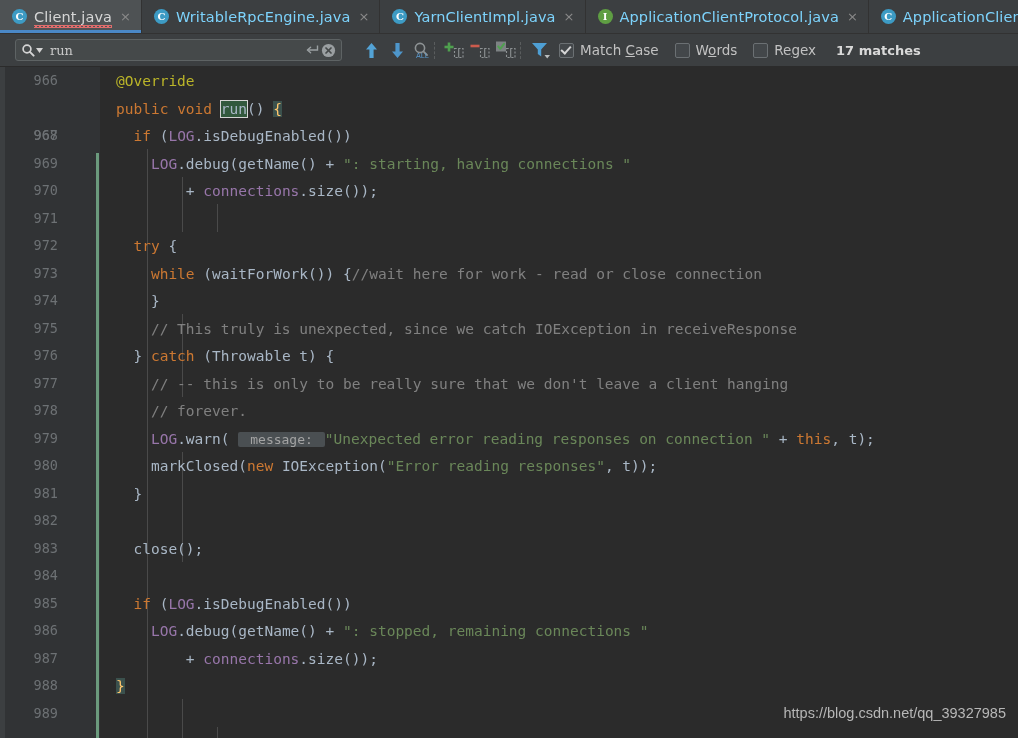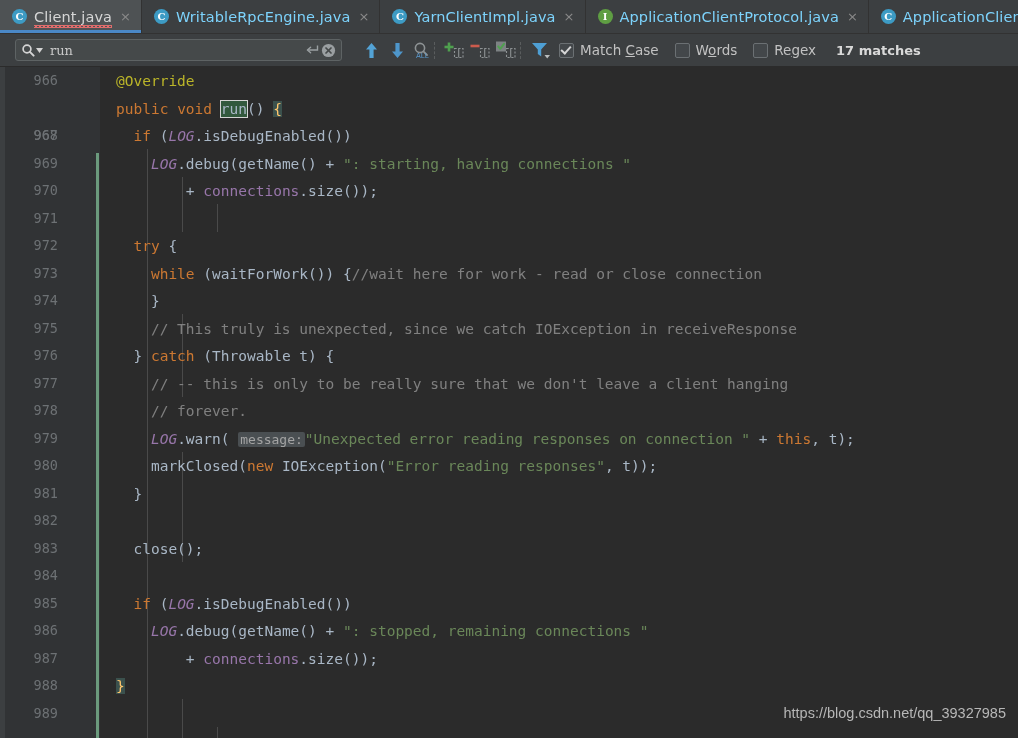--- a/index.html
+++ b/index.html
@@ -241,36 +241,36 @@
     color: #a9b7c6;
     padding-left: 16px;
     letter-spacing: 0px;
   }
 
   
   .kw   { color: #cc7832; }
   .str  { color: #6a8759; }
   .cmt  { color: #808080; }
   .fld  { color: #9876aa; }
-  .stat { color: #9876aa; font-style: italic; }
+  .stat { color: #9876aa; }
   .ann  { color: #bbb529; }
   .brace{ color: #a9b7c6; }
 
   .hl-match {
     background: #32593d;
     outline: 1px solid #d4d4d4;
   }
   .hl-brace-y { color: #ffc66d; background: #3b514d; }
 
   .param-hint {
     background: #4a4f52;
     color: #a3a3a3;
     font-style: normal;
     border-radius: 2px;
-    padding: 0 2px;
+    padding: 0 12px;
     font-size: 13px;
   }
 
   
   .iguide {
     position: absolute;
     top: 0;
     width: 1px;
     background: #4a4a4a;
   }

